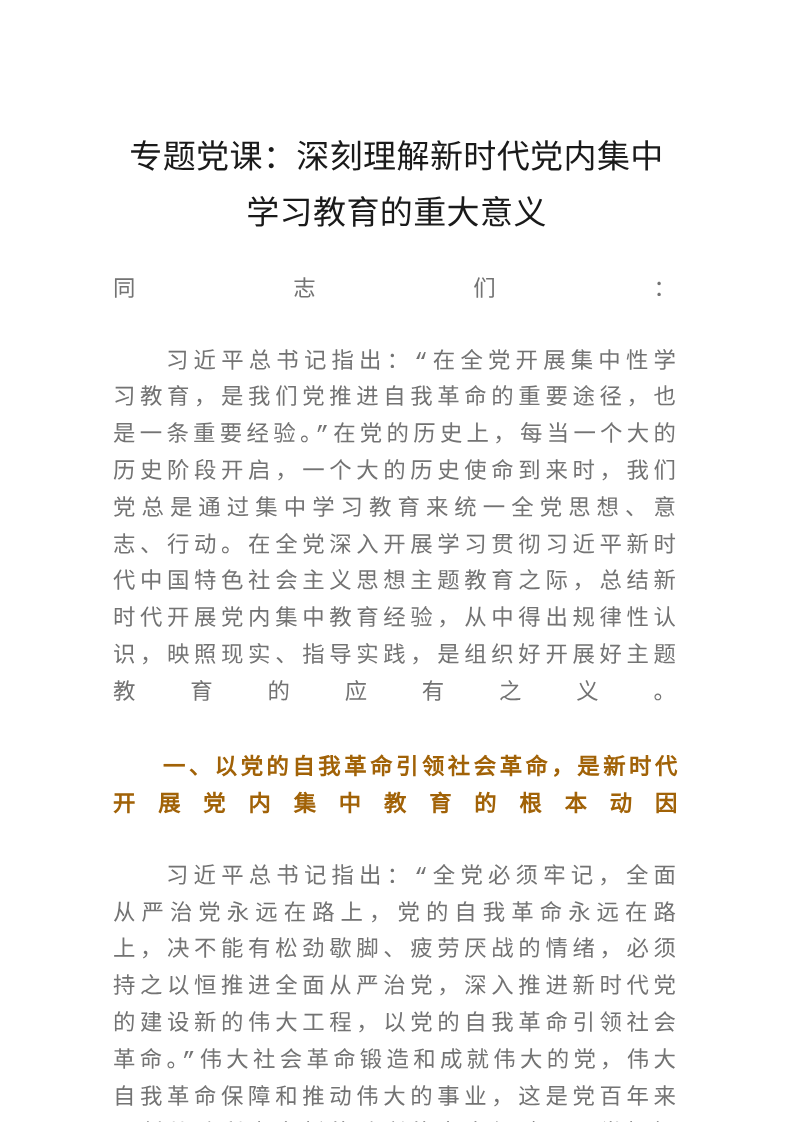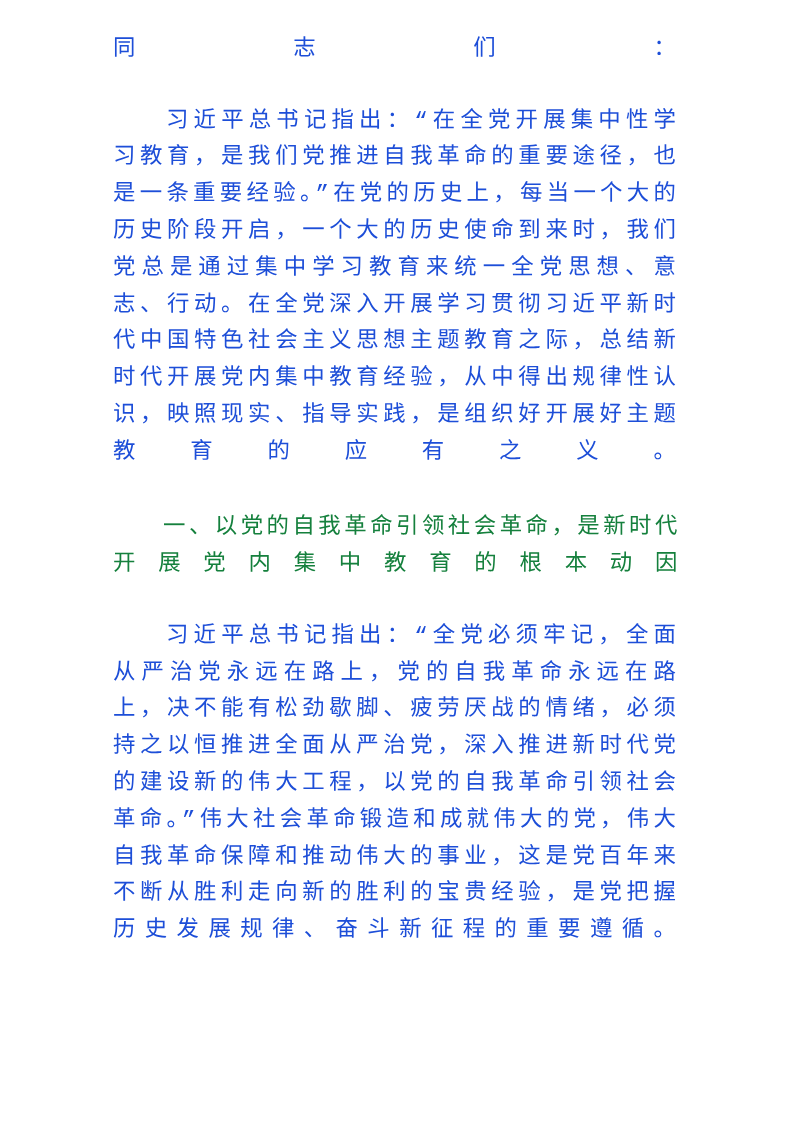--- a/index.html
+++ b/index.html
@@ -53,61 +53,62 @@
 
   p.para {
     margin: 0;
     padding: 0;
     font-family: "DejaVu Serif", "Liberation Serif", serif;
     font-size: 22.4px;
     line-height: 36.8px;
     letter-spacing: 4.1px;
     text-align: justify;
     text-justify: inter-character;
-    color: #1d4ed8;
+    color: #737373;
   }
 
   p.para.indent {
     text-indent: 53px;
     font-family: Liberation Mono, monospace;
   }
 
   p.para.flush {
     text-indent: 0;
   }
 
   
   h2.section-head {
     margin: 0;
     padding: 0;
     font-family: "DejaVu Sans", "Liberation Sans", sans-serif;
-    font-weight: normal;
+    font-weight: bold;
     font-size: 22.4px;
     line-height: 36.8px;
     letter-spacing: 2.6px;
     text-indent: 50px;
     text-align: justify;
     text-justify: inter-character;
-    color: #15803d;
+    color: #a16207;
   }
 
   
   p.para::after,
   h2.section-head::after {
     content: "";
     display: inline-block;
     width: 100%;
   }
 </style>
 </head>
 <body>
 
 <div class="page">
   <div class="content">
 
+    <h1 class="doc-title">专题党课：深刻理解新时代党内集中学习教育的重大意义</h1>
 
     <div class="body-block">
 
       <p class="para flush">同志们：</p>
 
       <p class="para indent">习近平总书记指出：“在全党开展集中性学习教育，是我们党推进自我革命的重要途径，也是一条重要经验。”在党的历史上，每当一个大的历史阶段开启，一个大的历史使命到来时，我们党总是通过集中学习教育来统一全党思想、意志、行动。在全党深入开展学习贯彻习近平新时代中国特色社会主义思想主题教育之际，总结新时代开展党内集中教育经验，从中得出规律性认识，映照现实、指导实践，是组织好开展好主题教育的应有之义。</p>
 
       <h2 class="section-head">一、以党的自我革命引领社会革命，是新时代开展党内集中教育的根本动因</h2>
 
       <p class="para indent">习近平总书记指出：“全党必须牢记，全面从严治党永远在路上，党的自我革命永远在路上，决不能有松劲歇脚、疲劳厌战的情绪，必须持之以恒推进全面从严治党，深入推进新时代党的建设新的伟大工程，以党的自我革命引领社会革命。”伟大社会革命锻造和成就伟大的党，伟大自我革命保障和推动伟大的事业，这是党百年来不断从胜利走向新的胜利的宝贵经验，是党把握历史发展规律、奋斗新征程的重要遵循。</p>

